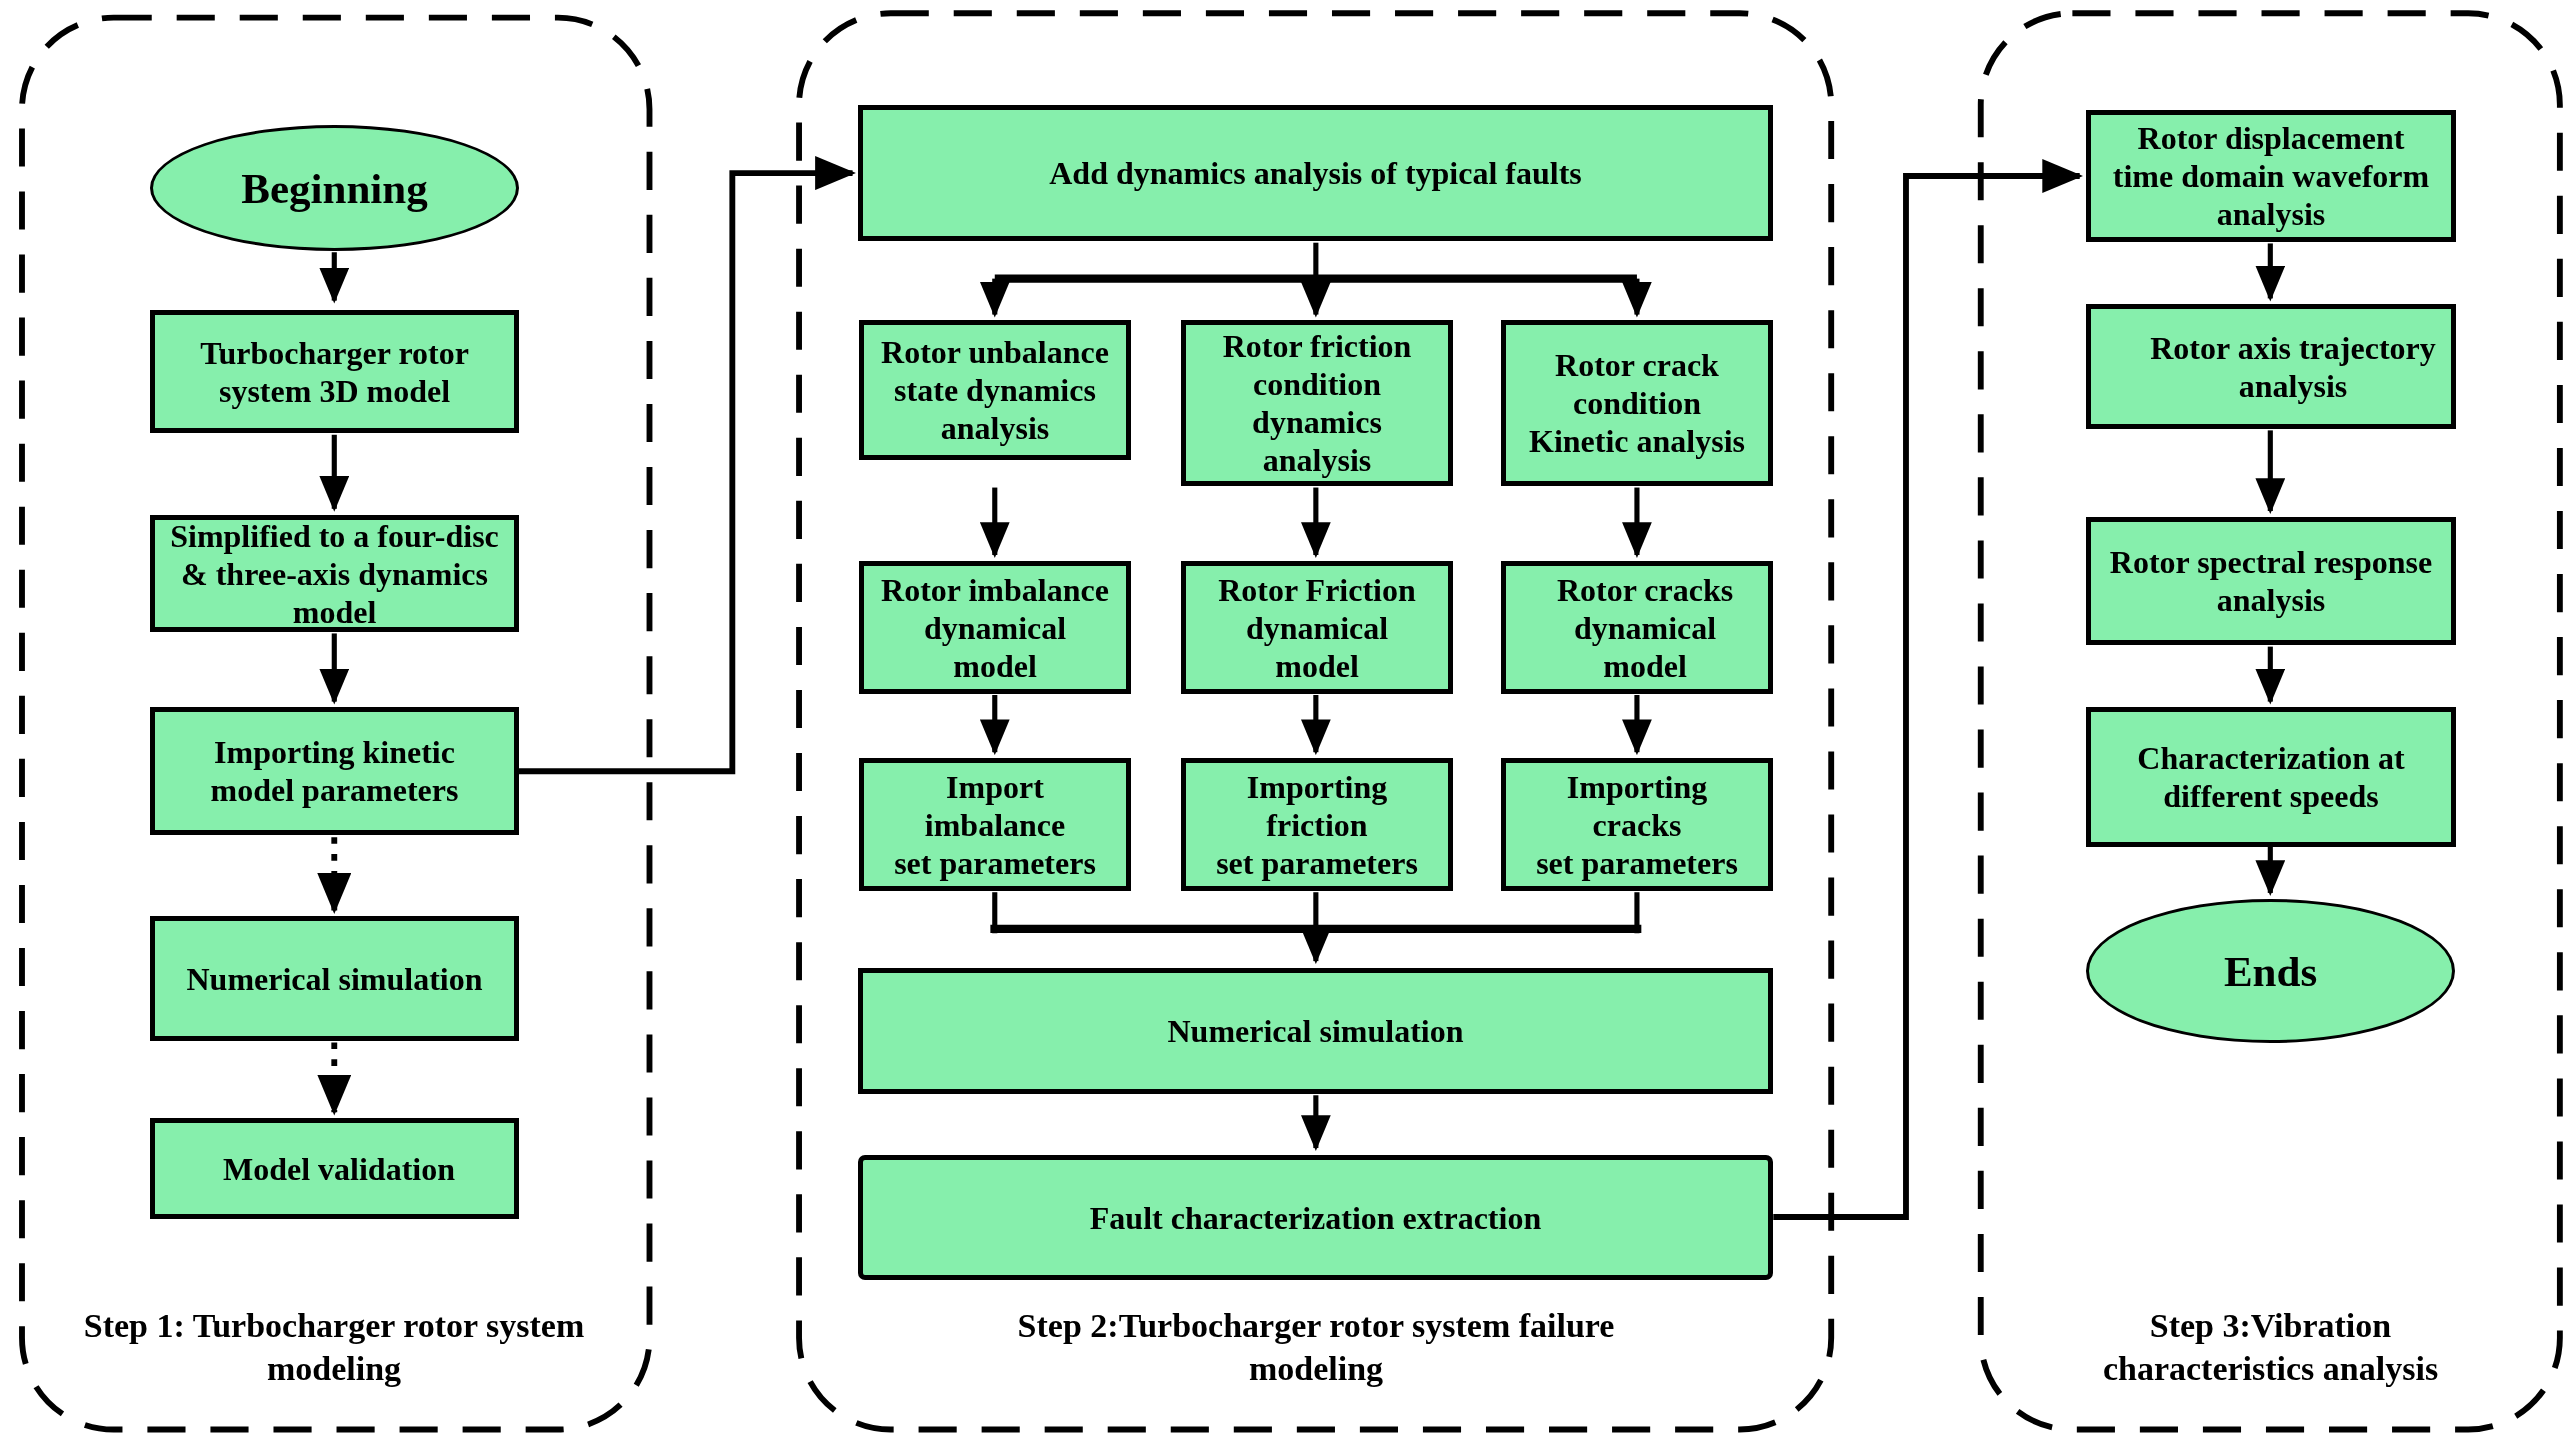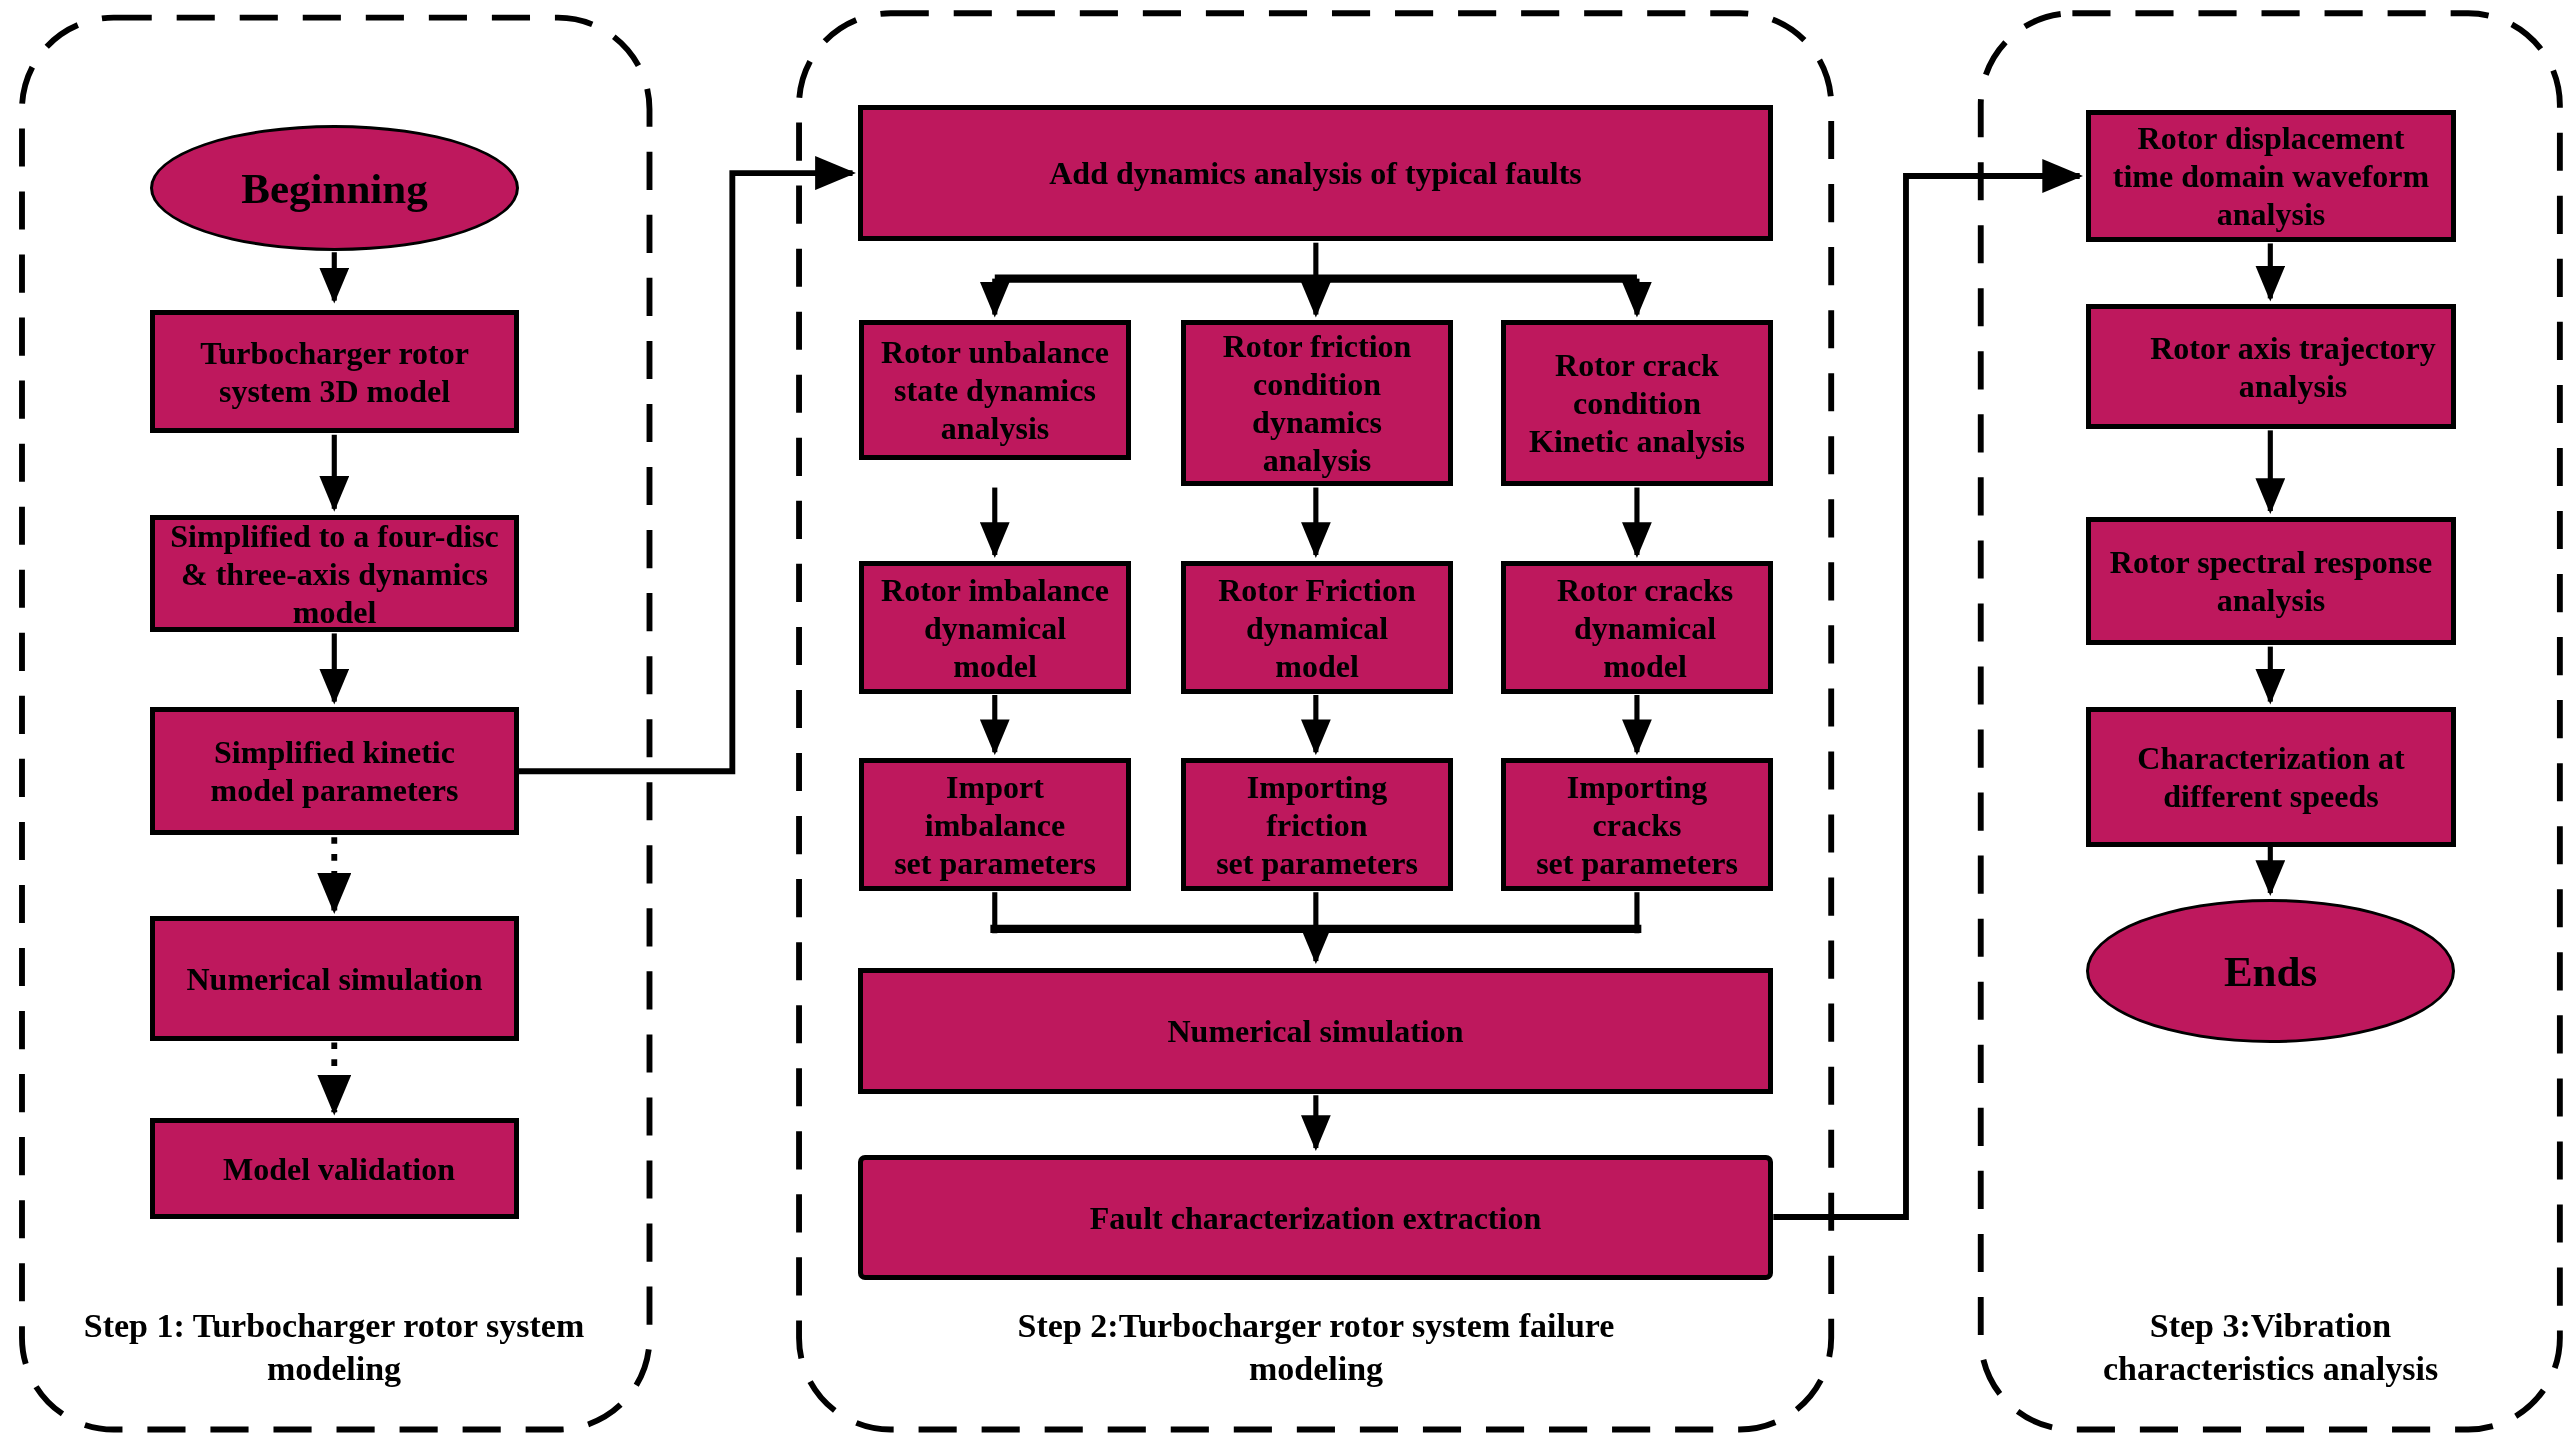--- a/index.html
+++ b/index.html
@@ -21,21 +21,21 @@
     position: absolute;
     left: 0;
     top: 0;
     width: 2576px;
     height: 1456px;
   }
   .node {
     position: absolute;
     box-sizing: border-box;
     border: 5.1px solid #000000;
-    background: #be185d;
+    background: #86efac;
     display: flex;
     align-items: center;
     justify-content: center;
     text-align: center;
     white-space: pre;
     font-weight: 700;
     font-size: 32px;
     line-height: 38px;
     color: #000000;
   }
@@ -125,21 +125,21 @@
 
   <div class="node terminator" style="left:150px; top:125px; width:369px; height:126px;">Beginning</div>
 
   <div class="node" style="left:150px; top:310px; width:369px; height:123px;">Turbocharger rotor
 system 3D model</div>
 
   <div class="node" style="left:150px; top:515px; width:369px; height:117px;">Simplified to a four-disc
 &amp; three-axis dynamics
 model</div>
 
-  <div class="node" style="left:150px; top:707px; width:369px; height:128px;">Simplified kinetic
+  <div class="node" style="left:150px; top:707px; width:369px; height:128px;">Importing kinetic
 model parameters</div>
 
   <div class="node" style="left:150px; top:916px; width:369px; height:125px;">Numerical simulation</div>
 
   <div class="node" style="left:150px; top:1118px; width:369px; height:101px;padding-left:9px;">Model validation</div>
 
   <div class="caption" style="left:26px; top:1299px; width:616px; height:95px;">Step 1: Turbocharger rotor system
 modeling</div>
 
   <div class="node" style="left:858px; top:105px; width:915px; height:136px;">Add dynamics analysis of typical faults</div>

